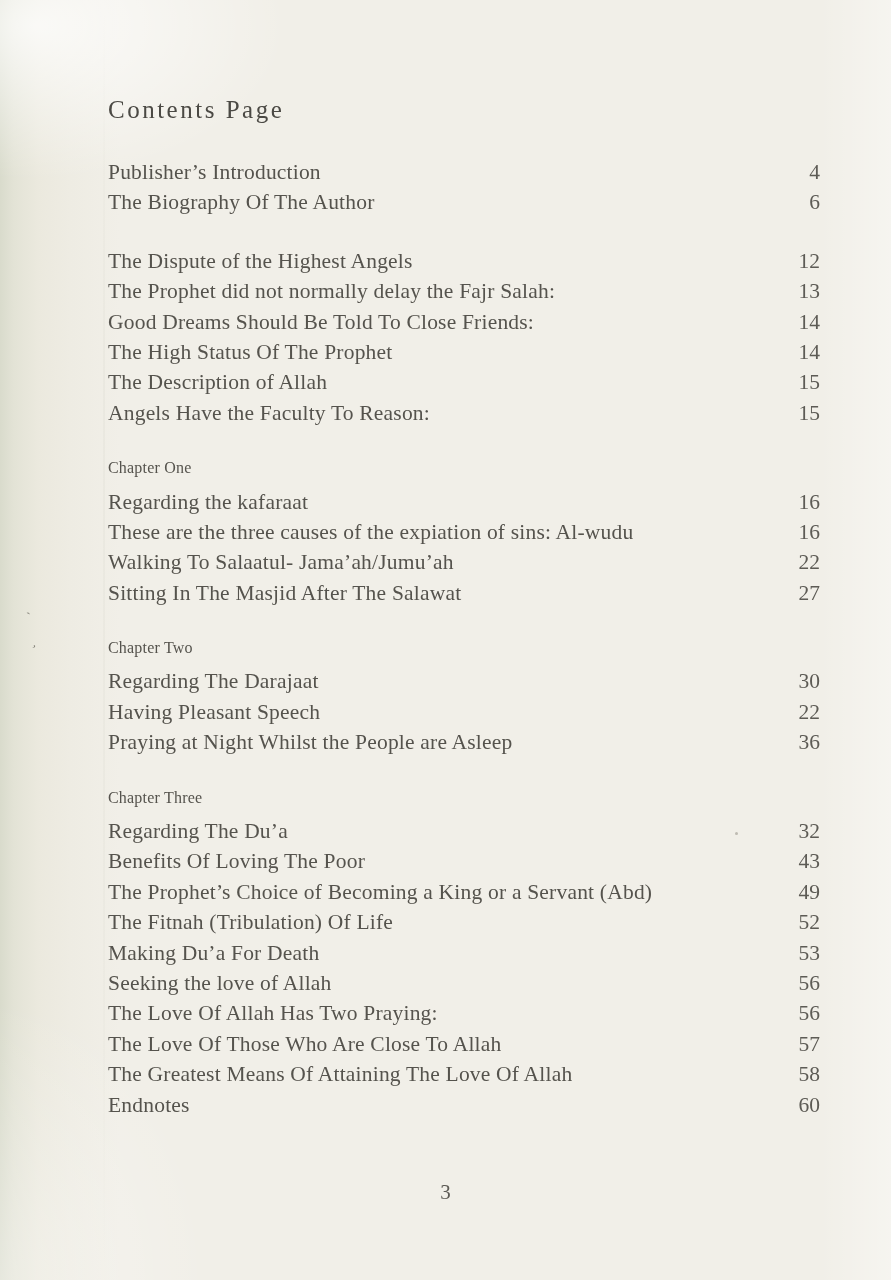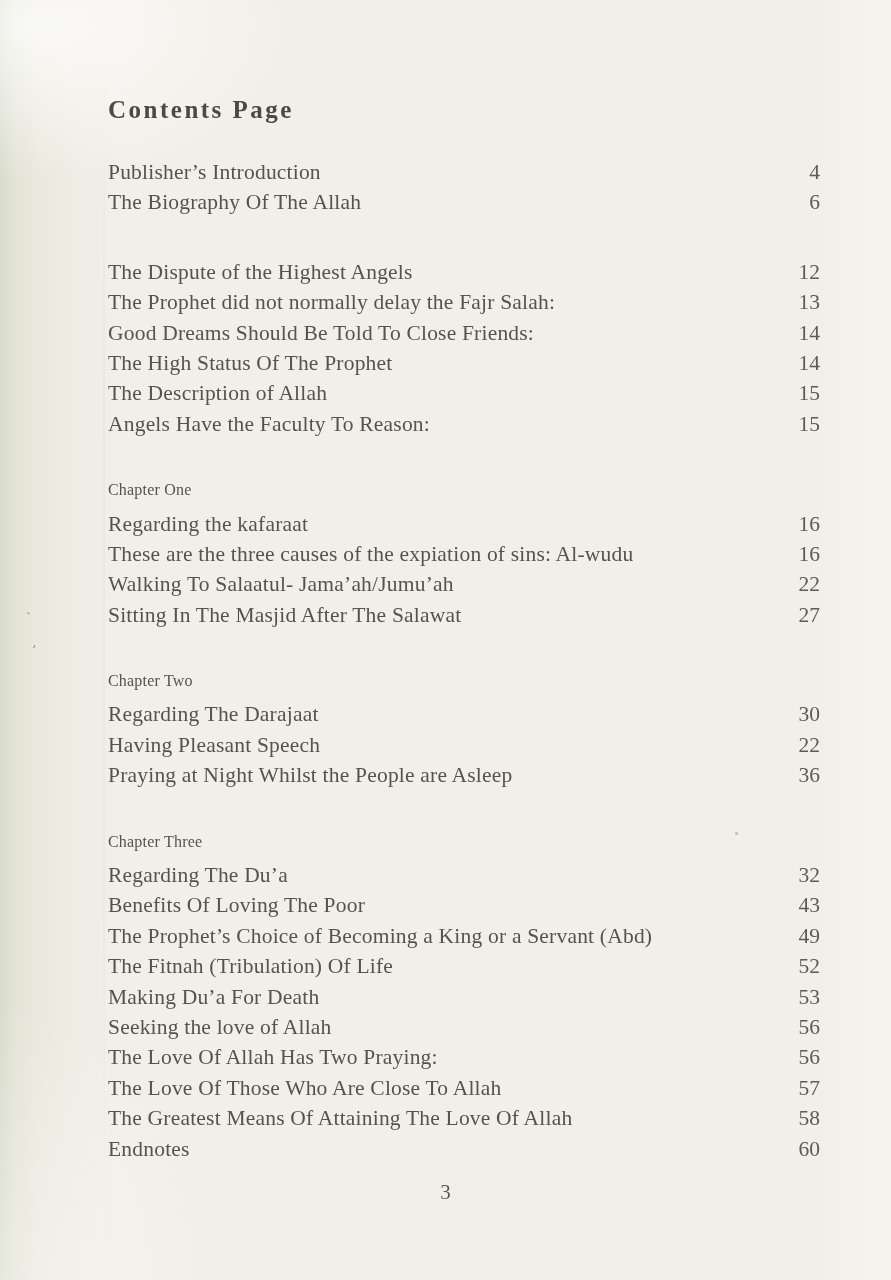--- a/index.html
+++ b/index.html
@@ -23,26 +23,26 @@
     position:absolute;top:0;bottom:0;left:103px;width:2px;
     background:linear-gradient(180deg, rgba(120,125,105,0) 0%, rgba(120,125,105,.05) 30%, rgba(120,125,105,.04) 70%, rgba(120,125,105,0) 100%);
   }
   .content{
     position:absolute;
     left:108px; top:96px; width:712px;
     color:#55534d;
   }
   .toc-heading{
     font-size:25px;
-    font-weight:bold;
+    font-weight:normal;
     letter-spacing:2.5px;
     color:#4b4944;
     margin:0 0 36px 0;
   }
-  .toc-group{margin-top:39px;}
+  .toc-group{margin-top:28px;}
   .toc-group:first-of-type{margin-top:8px;}
   .toc-row{
     display:flex;
     justify-content:space-between;
     align-items:baseline;
     height:30.4px;
     font-size:21.5px;
   }
   .toc-row .title{
     white-space:nowrap;
@@ -84,21 +84,21 @@
 
   <div class="content">
     <h1 class="toc-heading">Contents Page</h1>
     <div id="toc">
         <div class="toc-group">
           <div class="toc-row">
             <span class="title">Publisher’s Introduction</span>
             <span class="pg">4</span>
           </div>
           <div class="toc-row">
-            <span class="title">The Biography Of The Allah</span>
+            <span class="title">The Biography Of The Author</span>
             <span class="pg">6</span>
           </div>
         </div>
         <div class="toc-group">
           <div class="toc-row">
             <span class="title">The Dispute of the Highest Angels</span>
             <span class="pg">12</span>
           </div>
           <div class="toc-row">
             <span class="title">The Prophet did not normally delay the Fajr Salah:</span>

